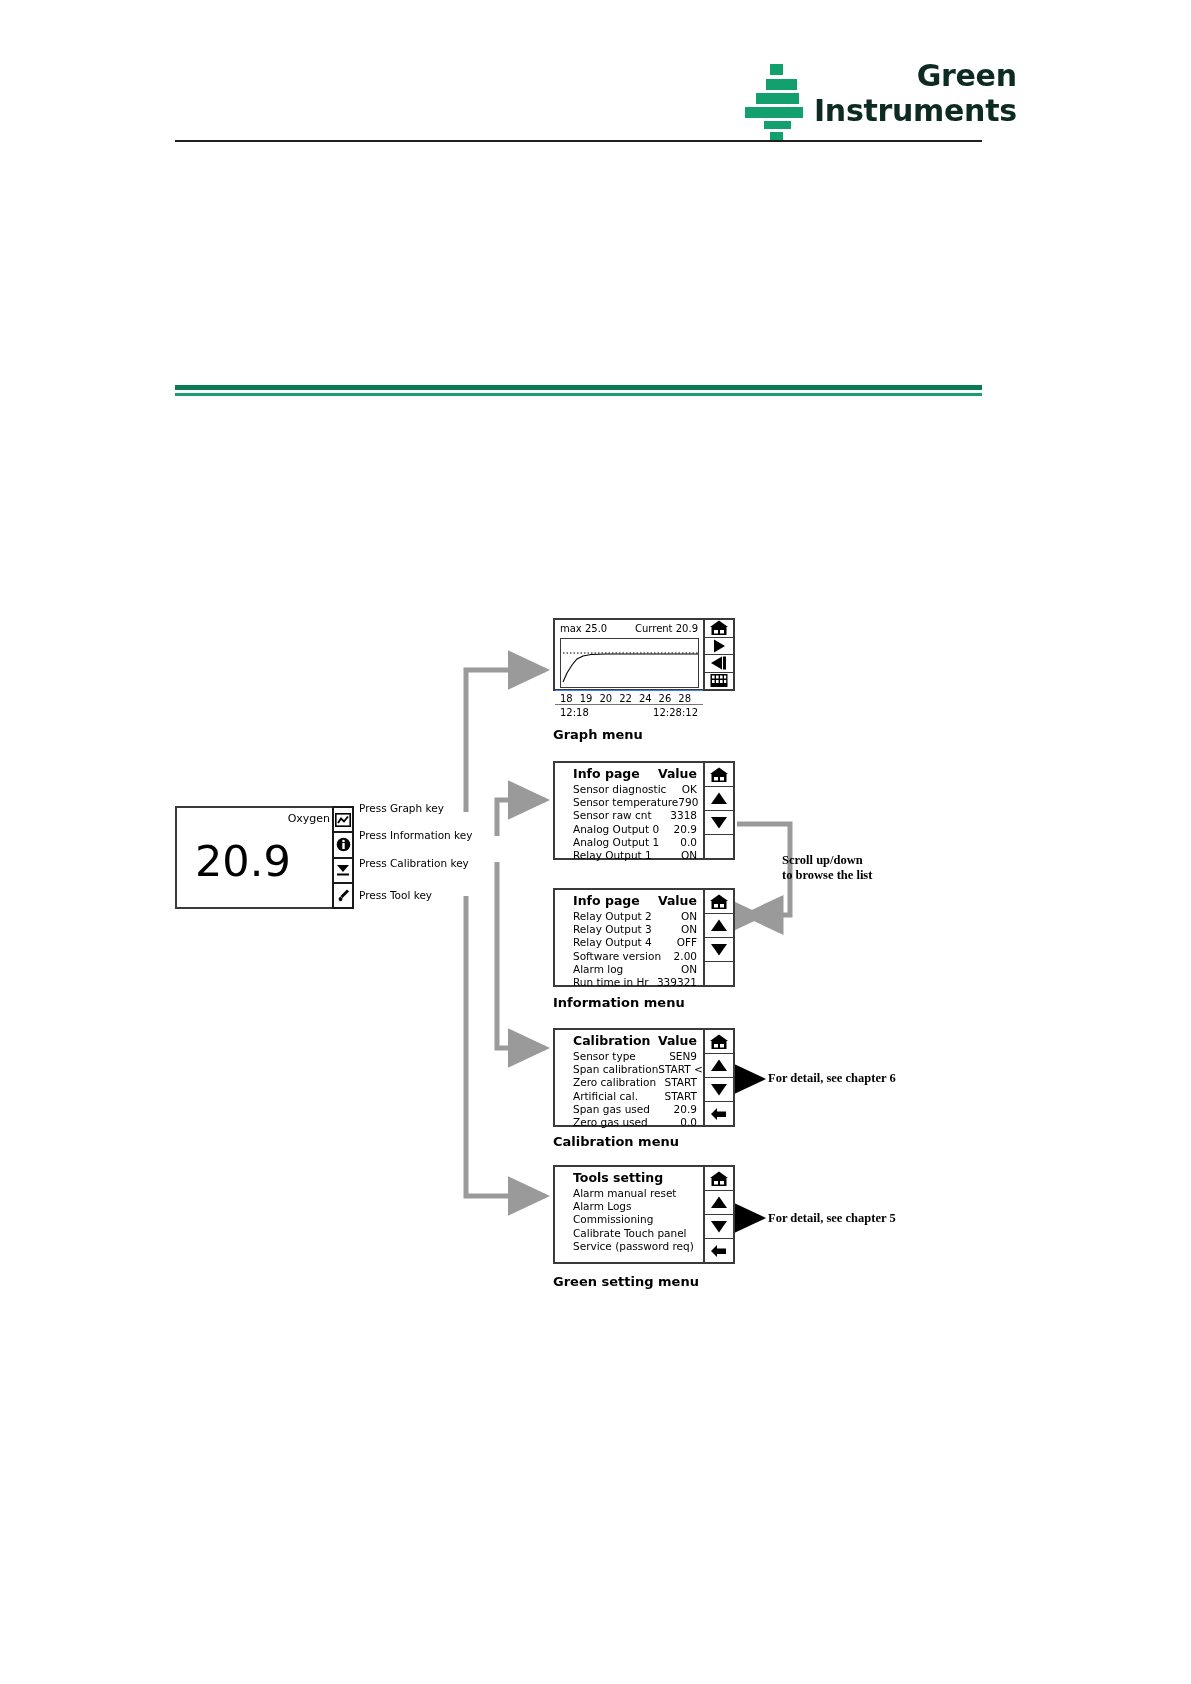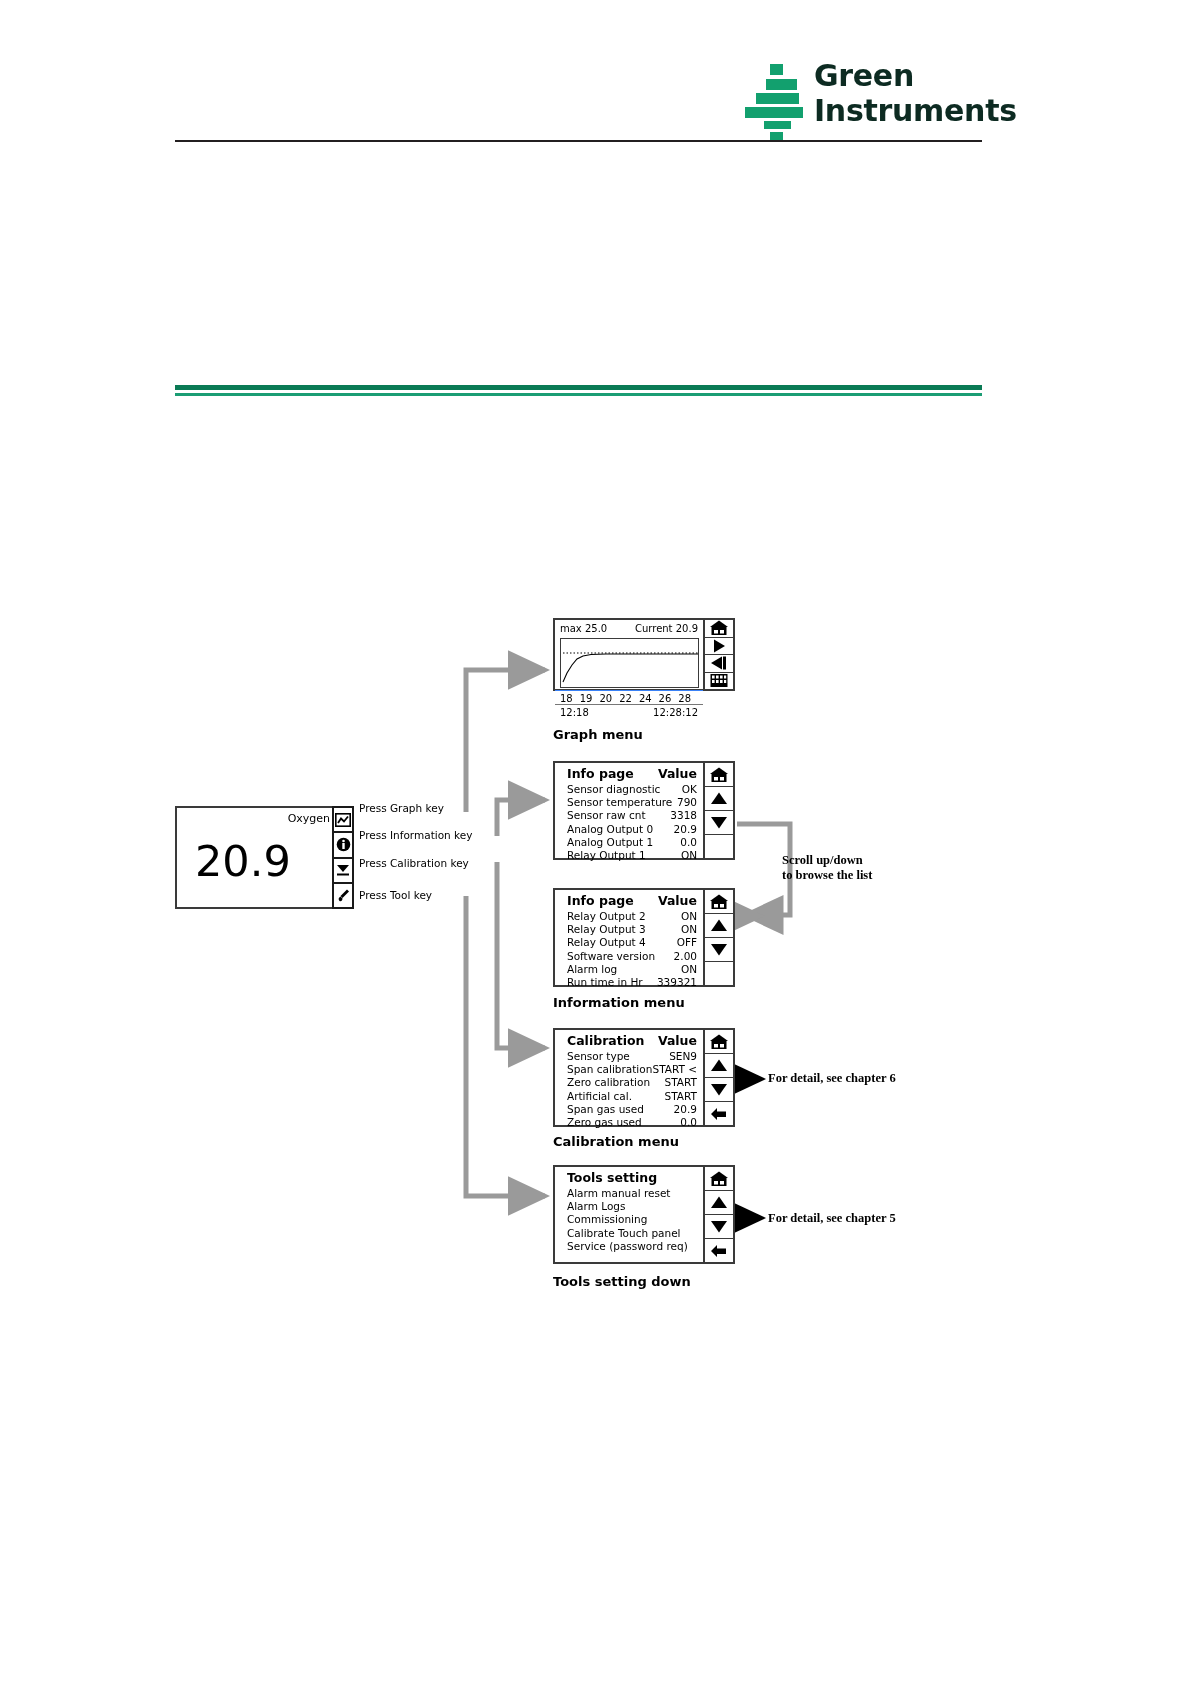--- a/index.html
+++ b/index.html
@@ -16,20 +16,21 @@
     overflow: hidden;
   }
 
   
   .logo-wrap {
     position: absolute;
     left: 744px;
     top: 62px;
     width: 250px;
     height: 72px;
+    text-align: right;
   }
   .logo-mark {
     position: absolute;
     left: 0px;
     top: 0px;
     width: 62px;
     height: 68px;
   }
   .logo-mark i {
     position: absolute;
@@ -173,21 +174,21 @@
     font-family: "DejaVu Sans", sans-serif;
     color: #000;
     white-space: nowrap;
   }
 
   
   .scr-table {
     position: absolute;
     left: 0; top: 0;
     right: 30px; bottom: 0;
-    padding: 3px 6px 0 12px;
+    padding: 3px 6px 0 18px;
     box-sizing: border-box;
   }
   .scr-head {
     display: flex;
     justify-content: space-between;
     font-family: "DejaVu Sans", sans-serif;
     font-weight: bold;
     font-size: 12.5px;
     line-height: 16px;
     margin-bottom: 1px;
@@ -635,14 +636,14 @@
         <polygon points="1,2 17,2 9,13.5" fill="#000"></polygon>
       </svg>
     </div>
     <div class="key">
       <svg width="18" height="15" viewBox="0 0 18 15">
         <polygon points="7,2 7,5.5 16,5.5 16,11 7,11 7,14 1,8" fill="#000"></polygon>
       </svg>
     </div>
   </div>
 </div>
-<div class="panel-caption" style="left:553px; top:1274px;">Tools setting down</div>
+<div class="panel-caption" style="left:553px; top:1274px;">Green setting menu</div>
 <div class="note" style="left:768px; top:1211px;">For detail, see chapter 5</div>
 
 </body></html>

